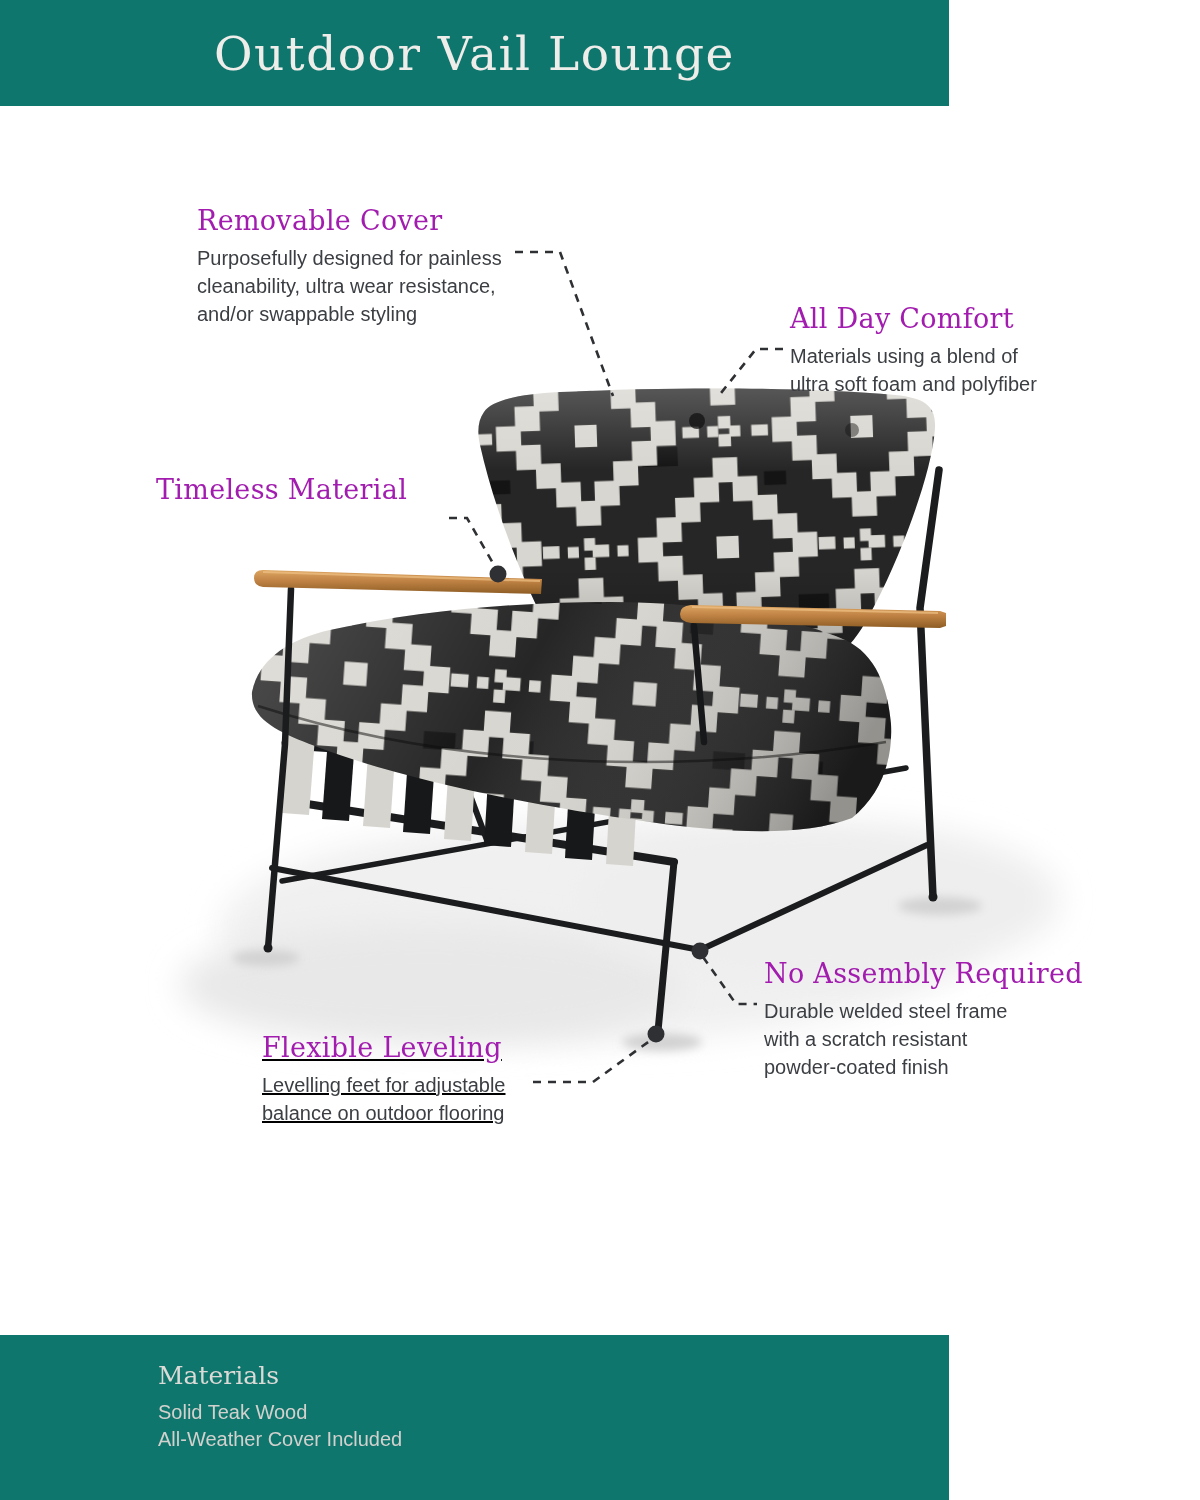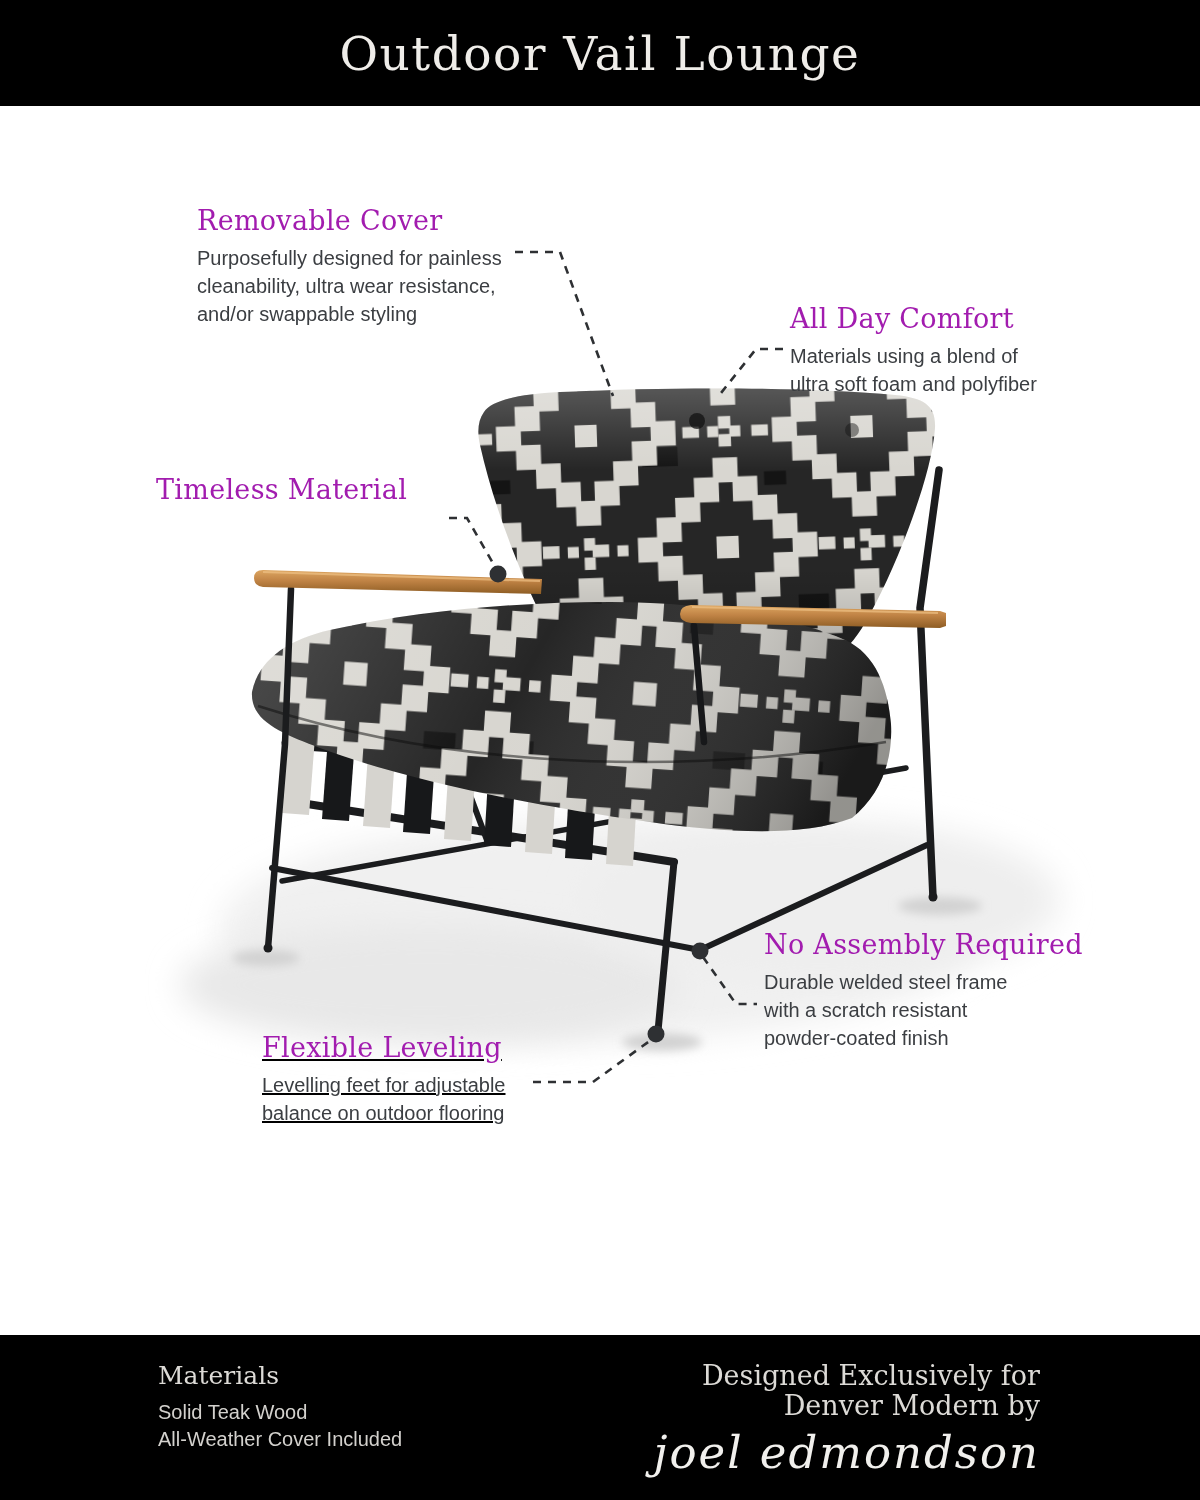--- a/index.html
+++ b/index.html
@@ -1,30 +1,30 @@
 <!DOCTYPE html>
 <html><head>
 <meta charset="utf-8">
 <style>
   html,body{margin:0;padding:0;background:#fff;}
   .canvas{position:relative;width:1200px;height:1500px;background:#ffffff;overflow:hidden;
           font-family:"Liberation Sans",sans-serif;}
-  .bar{position:absolute;left:0;width:1200px;background:#000000;}
+  .bar{position:absolute;left:0;width:949px;background:#0f766e;}
   .header{top:0;height:106px;display:flex;align-items:center;justify-content:center;}
   .page-title{margin:0;font-family:"DejaVu Serif",serif;font-weight:400;font-size:47px;
               color:#efedе9;color:#efede9;letter-spacing:1.5px;white-space:nowrap;}
   .art{position:absolute;left:0;top:0;width:1200px;height:1500px;}
   .callout{position:absolute;}
   .co-title{font-family:"DejaVu Serif",serif;font-size:27px;color:#a21caf;
             letter-spacing:.3px;margin:0 0 8px 0;white-space:nowrap;}
   .co-body{font-size:20px;line-height:28px;color:#3b3e42;margin:0;}
   #co-0{left:197px;top:205px;width:330px;}
   #co-1{left:790px;top:303px;width:262px;}
   #co-2{left:156px;top:474px;width:300px;}
-  #co-3{left:764px;top:929px;width:262px;}
+  #co-3{left:764px;top:958px;width:262px;}
   #co-4{left:262px;top:1032px;width:282px;text-decoration:underline;}
   .footer{top:1335px;height:165px;display:flex;justify-content:space-between;
           box-sizing:border-box;padding:26px 160px 15px 158px;}
   .f-title{font-family:"DejaVu Serif",serif;font-size:25px;color:#dcdad6;margin:0 0 9px 0;}
   .f-line{font-size:20px;line-height:27px;color:#d3d1cd;max-width:480px;margin:0;}
   .designed{text-align:right;}
   .d-line{font-family:"DejaVu Serif",serif;font-size:27px;line-height:30px;color:#dcdad6;
           white-space:nowrap;}
   .signature{font-family:"DejaVu Serif",serif;font-style:italic;font-size:45px;
              color:#f1f0ed;margin-top:5px;letter-spacing:2px;white-space:nowrap;}
@@ -227,20 +227,15 @@
     <div class="co-title">Flexible Leveling</div>
     <div class="co-body">Levelling feet for adjustable balance on outdoor flooring</div>
   </div>
 
   <div class="bar footer">
     <div class="materials">
       <div class="f-title">Materials</div>
       <div class="f-line">Solid Teak Wood</div>
       <div class="f-line">All-Weather Cover Included</div>
     </div>
-    <div class="designed">
-      <div class="d-line">Designed Exclusively for</div>
-      <div class="d-line">Denver Modern by</div>
-      <div class="signature">joel edmondson</div>
-    </div>
   </div>
 
 </div>
 
 </body></html>

